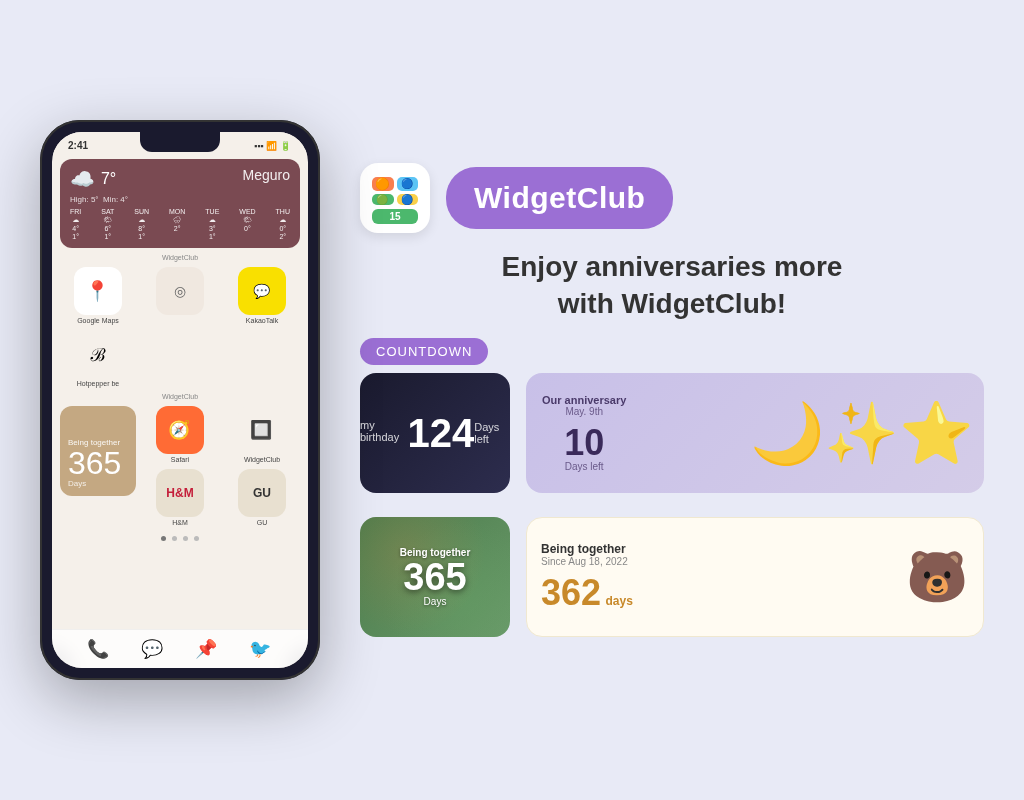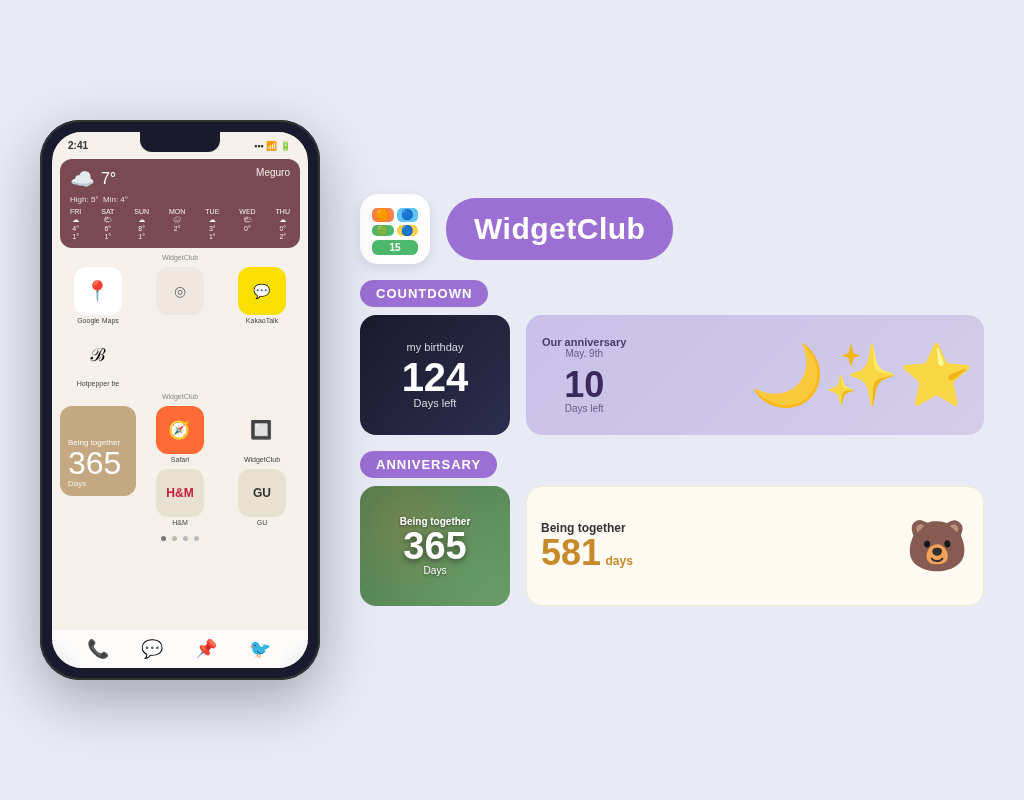--- a/index.html
+++ b/index.html
@@ -95,21 +95,21 @@
       gap: 6px;
     }
     .weather-icon-big {
       font-size: 20px;
     }
     .weather-temp {
       font-size: 16px;
       font-weight: 300;
     }
     .weather-location {
-      font-size: 10px;
+      font-size: 14px;
       opacity: 0.9;
     }
     .weather-detail {
       font-size: 8px;
       opacity: 0.8;
       margin-bottom: 4px;
     }
     .weather-days {
       display: flex;
       justify-content: space-between;
@@ -294,38 +294,37 @@
       font-weight: 800;
       color: #333;
       line-height: 1.3;
     }
     
     .section-label {
       display: inline-block;
       background: #9b6fd4;
       color: white;
       font-size: 13px;
-      font-weight: 700;
+      font-weight: 400;
       padding: 6px 16px;
       border-radius: 20px;
       letter-spacing: 1px;
     }
     .cards-row {
       display: flex;
       gap: 16px;
       margin-top: 8px;
     }
     
     .birthday-card {
       width: 150px;
       height: 120px;
       background: linear-gradient(135deg, #1a1a2e, #2d2d4e);
       border-radius: 16px;
       display: flex;
-      flex-direction: column;
       align-items: center;
       justify-content: center;
       color: white;
       flex-shrink: 0;
     }
     .birthday-title {
       font-size: 11px;
       opacity: 0.8;
       margin-bottom: 4px;
     }
@@ -628,20 +627,24 @@
             <div style="background:#f9d04a;border-radius:5px;display:flex;align-items:center;justify-content:center;font-size:10px;">🔵</div>
           </div>
           <div style="background:#4cb86d;border-radius:6px;padding:2px 8px;color:white;font-size:10px;font-weight:700;width:100%;text-align:center;">15</div>
         </div>
       </div>
       <div class="brand-pill">
         <span class="brand-name">WidgetClub</span>
       </div>
     </div>
 
+    <div class="tagline">
+      <span>Enjoy anniversaries more</span><br>
+      <span>with WidgetClub!</span>
+    </div>
 
     <div>
       <span class="section-label">COUNTDOWN</span>
       <div class="cards-row">
 
         <div class="birthday-card">
           <div class="birthday-title">my birthday</div>
           <div class="birthday-num">124</div>
           <div class="birthday-sub">Days left</div>
         </div>
@@ -652,37 +655,37 @@
             <div class="moon-date">May. 9th</div>
             <div class="moon-num">10</div>
             <div class="moon-sub">Days left</div>
           </div>
           <div class="moon-visual">🌙✨⭐</div>
         </div>
       </div>
     </div>
 
     <div>
-      <span class="section-label">ANNIVERSARY</span>
       <div class="anniversary-cards-row">
 
         <div class="together365-card">
           <div class="together365-bg">
             <div class="together365-overlay"></div>
             <span class="together365-text">Being together</span>
             <span class="together365-num">365</span>
             <span class="together365-days">Days</span>
           </div>
         </div>
 
         <div class="bear-card">
           <div class="bear-text">
             <div class="bear-title">Being together</div>
+            <div class="bear-since">Since Aug 18, 2022</div>
             <div>
-              <span class="bear-num">581</span>
+              <span class="bear-num">362</span>
               <span class="bear-days-label">days</span>
             </div>
           </div>
           <div class="bear-visual">🐻</div>
         </div>
       </div>
     </div>
   </div>
 </div>
 

